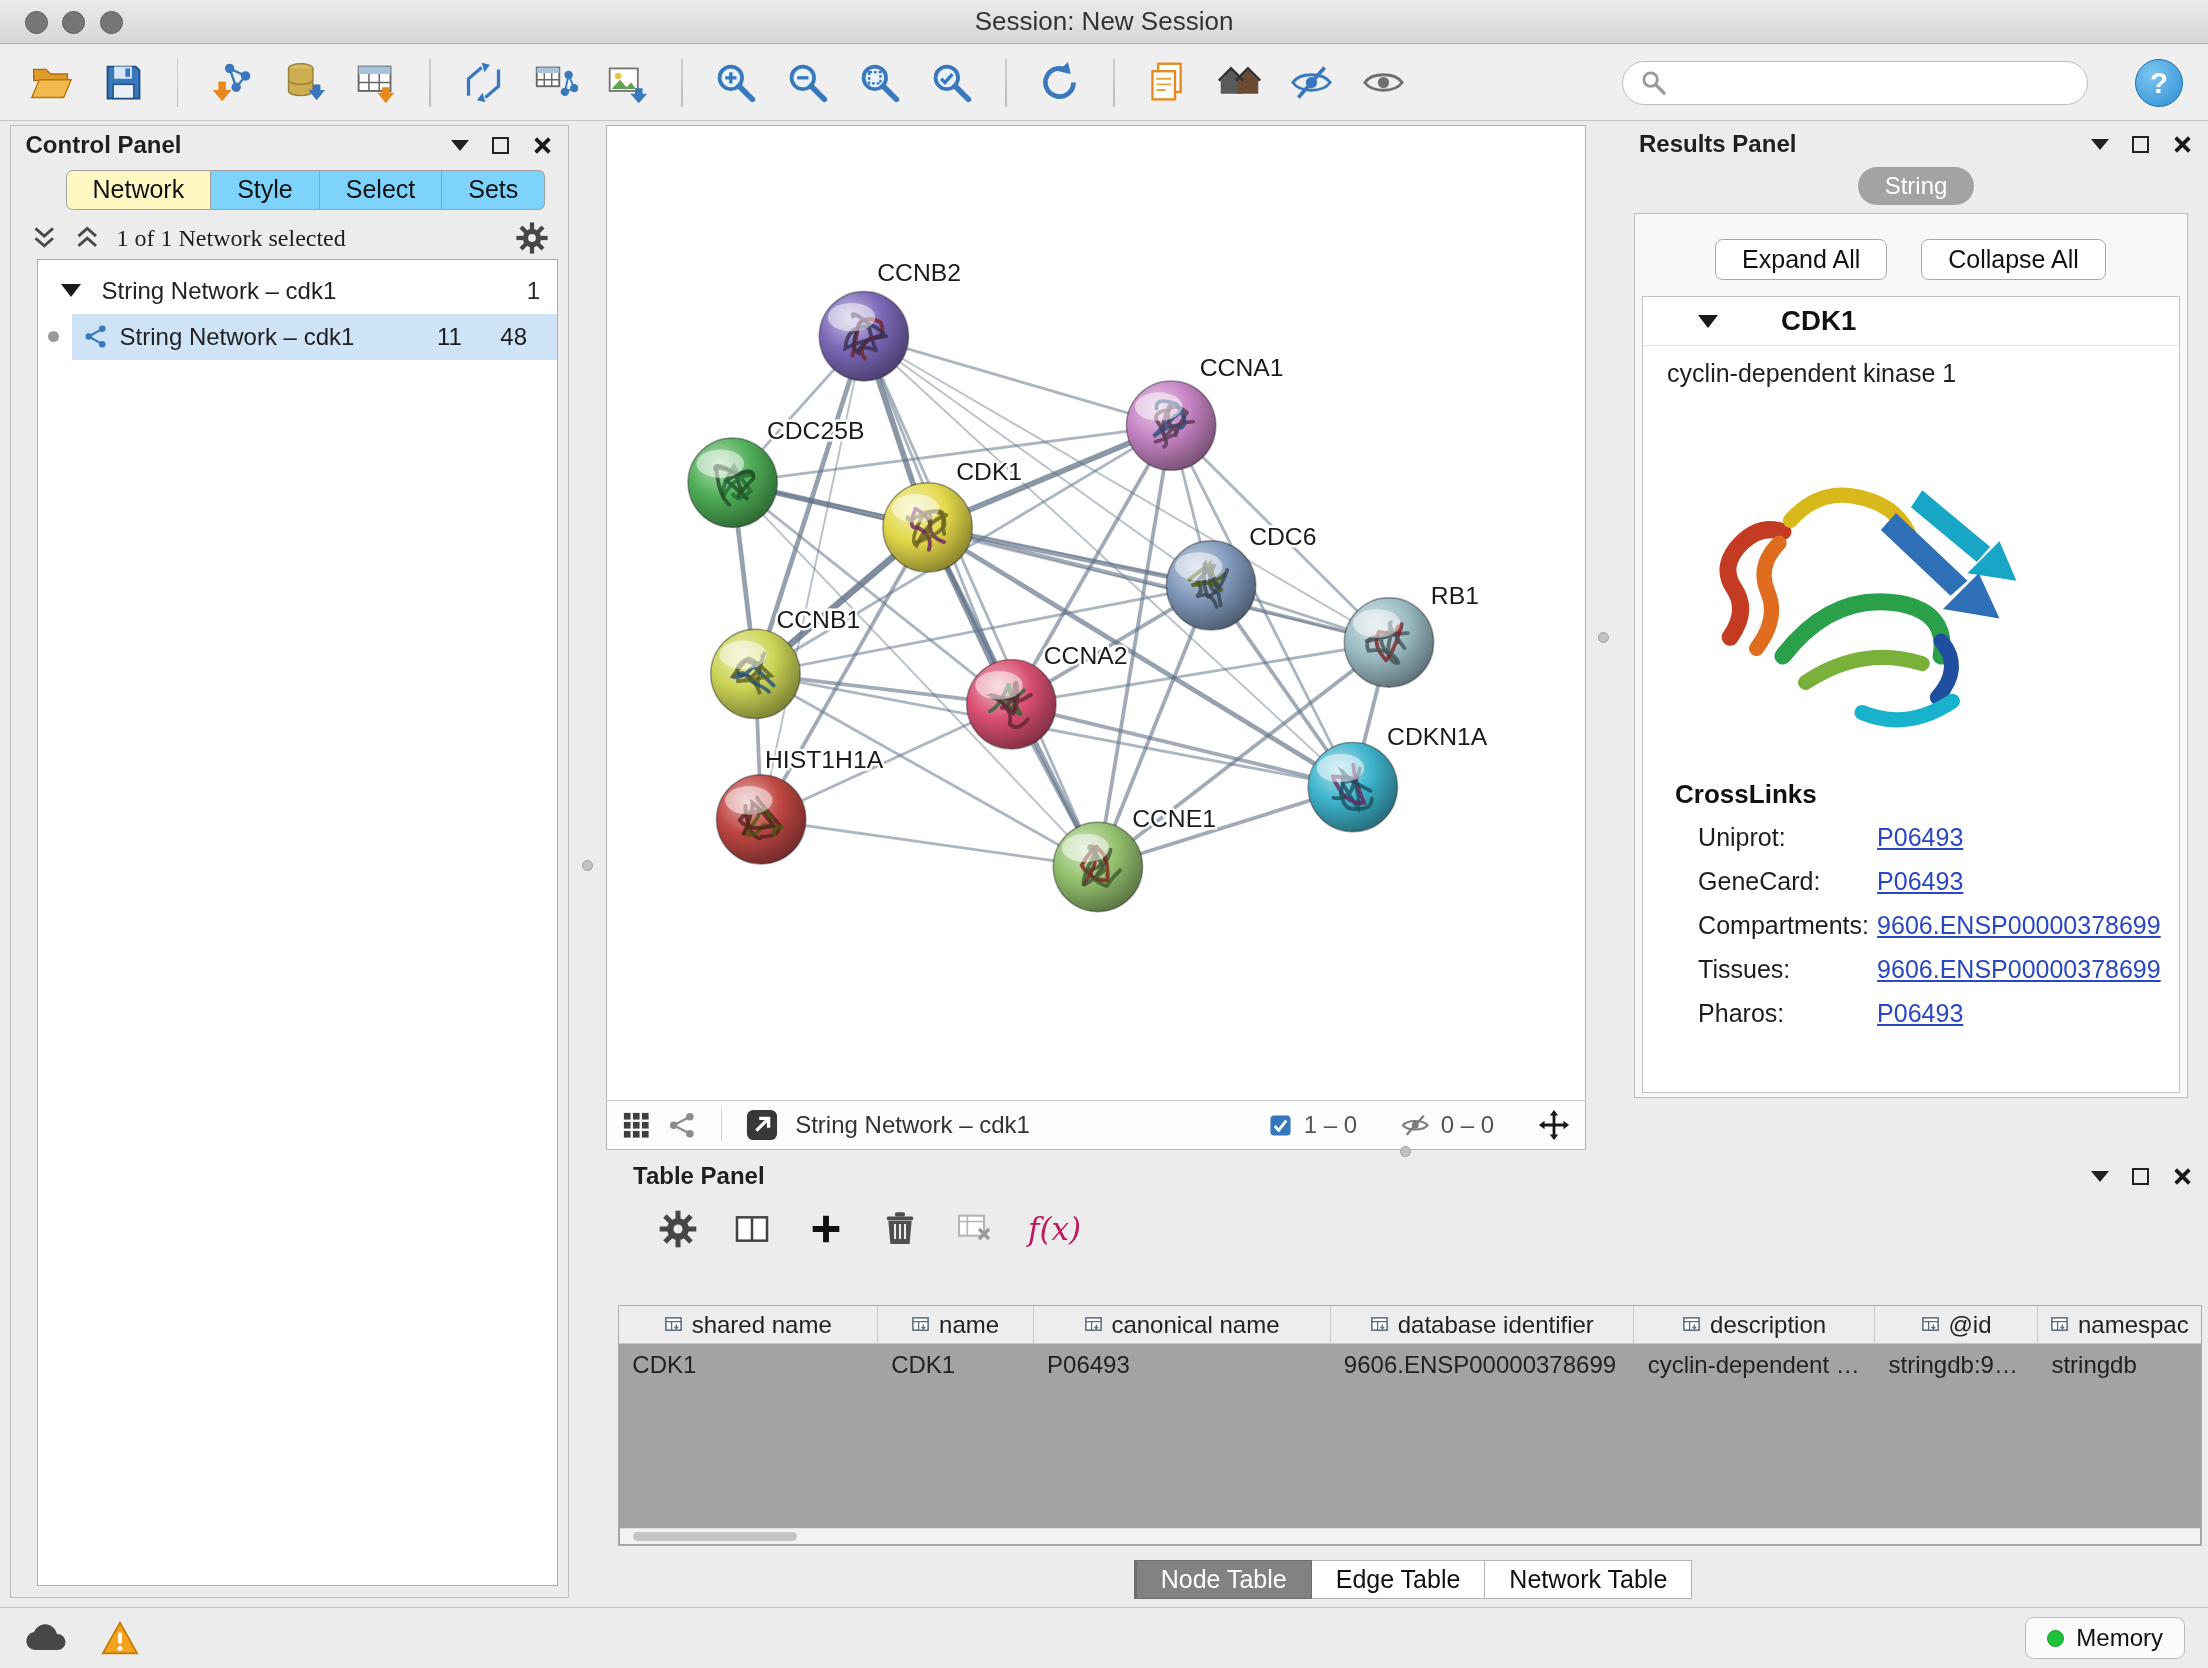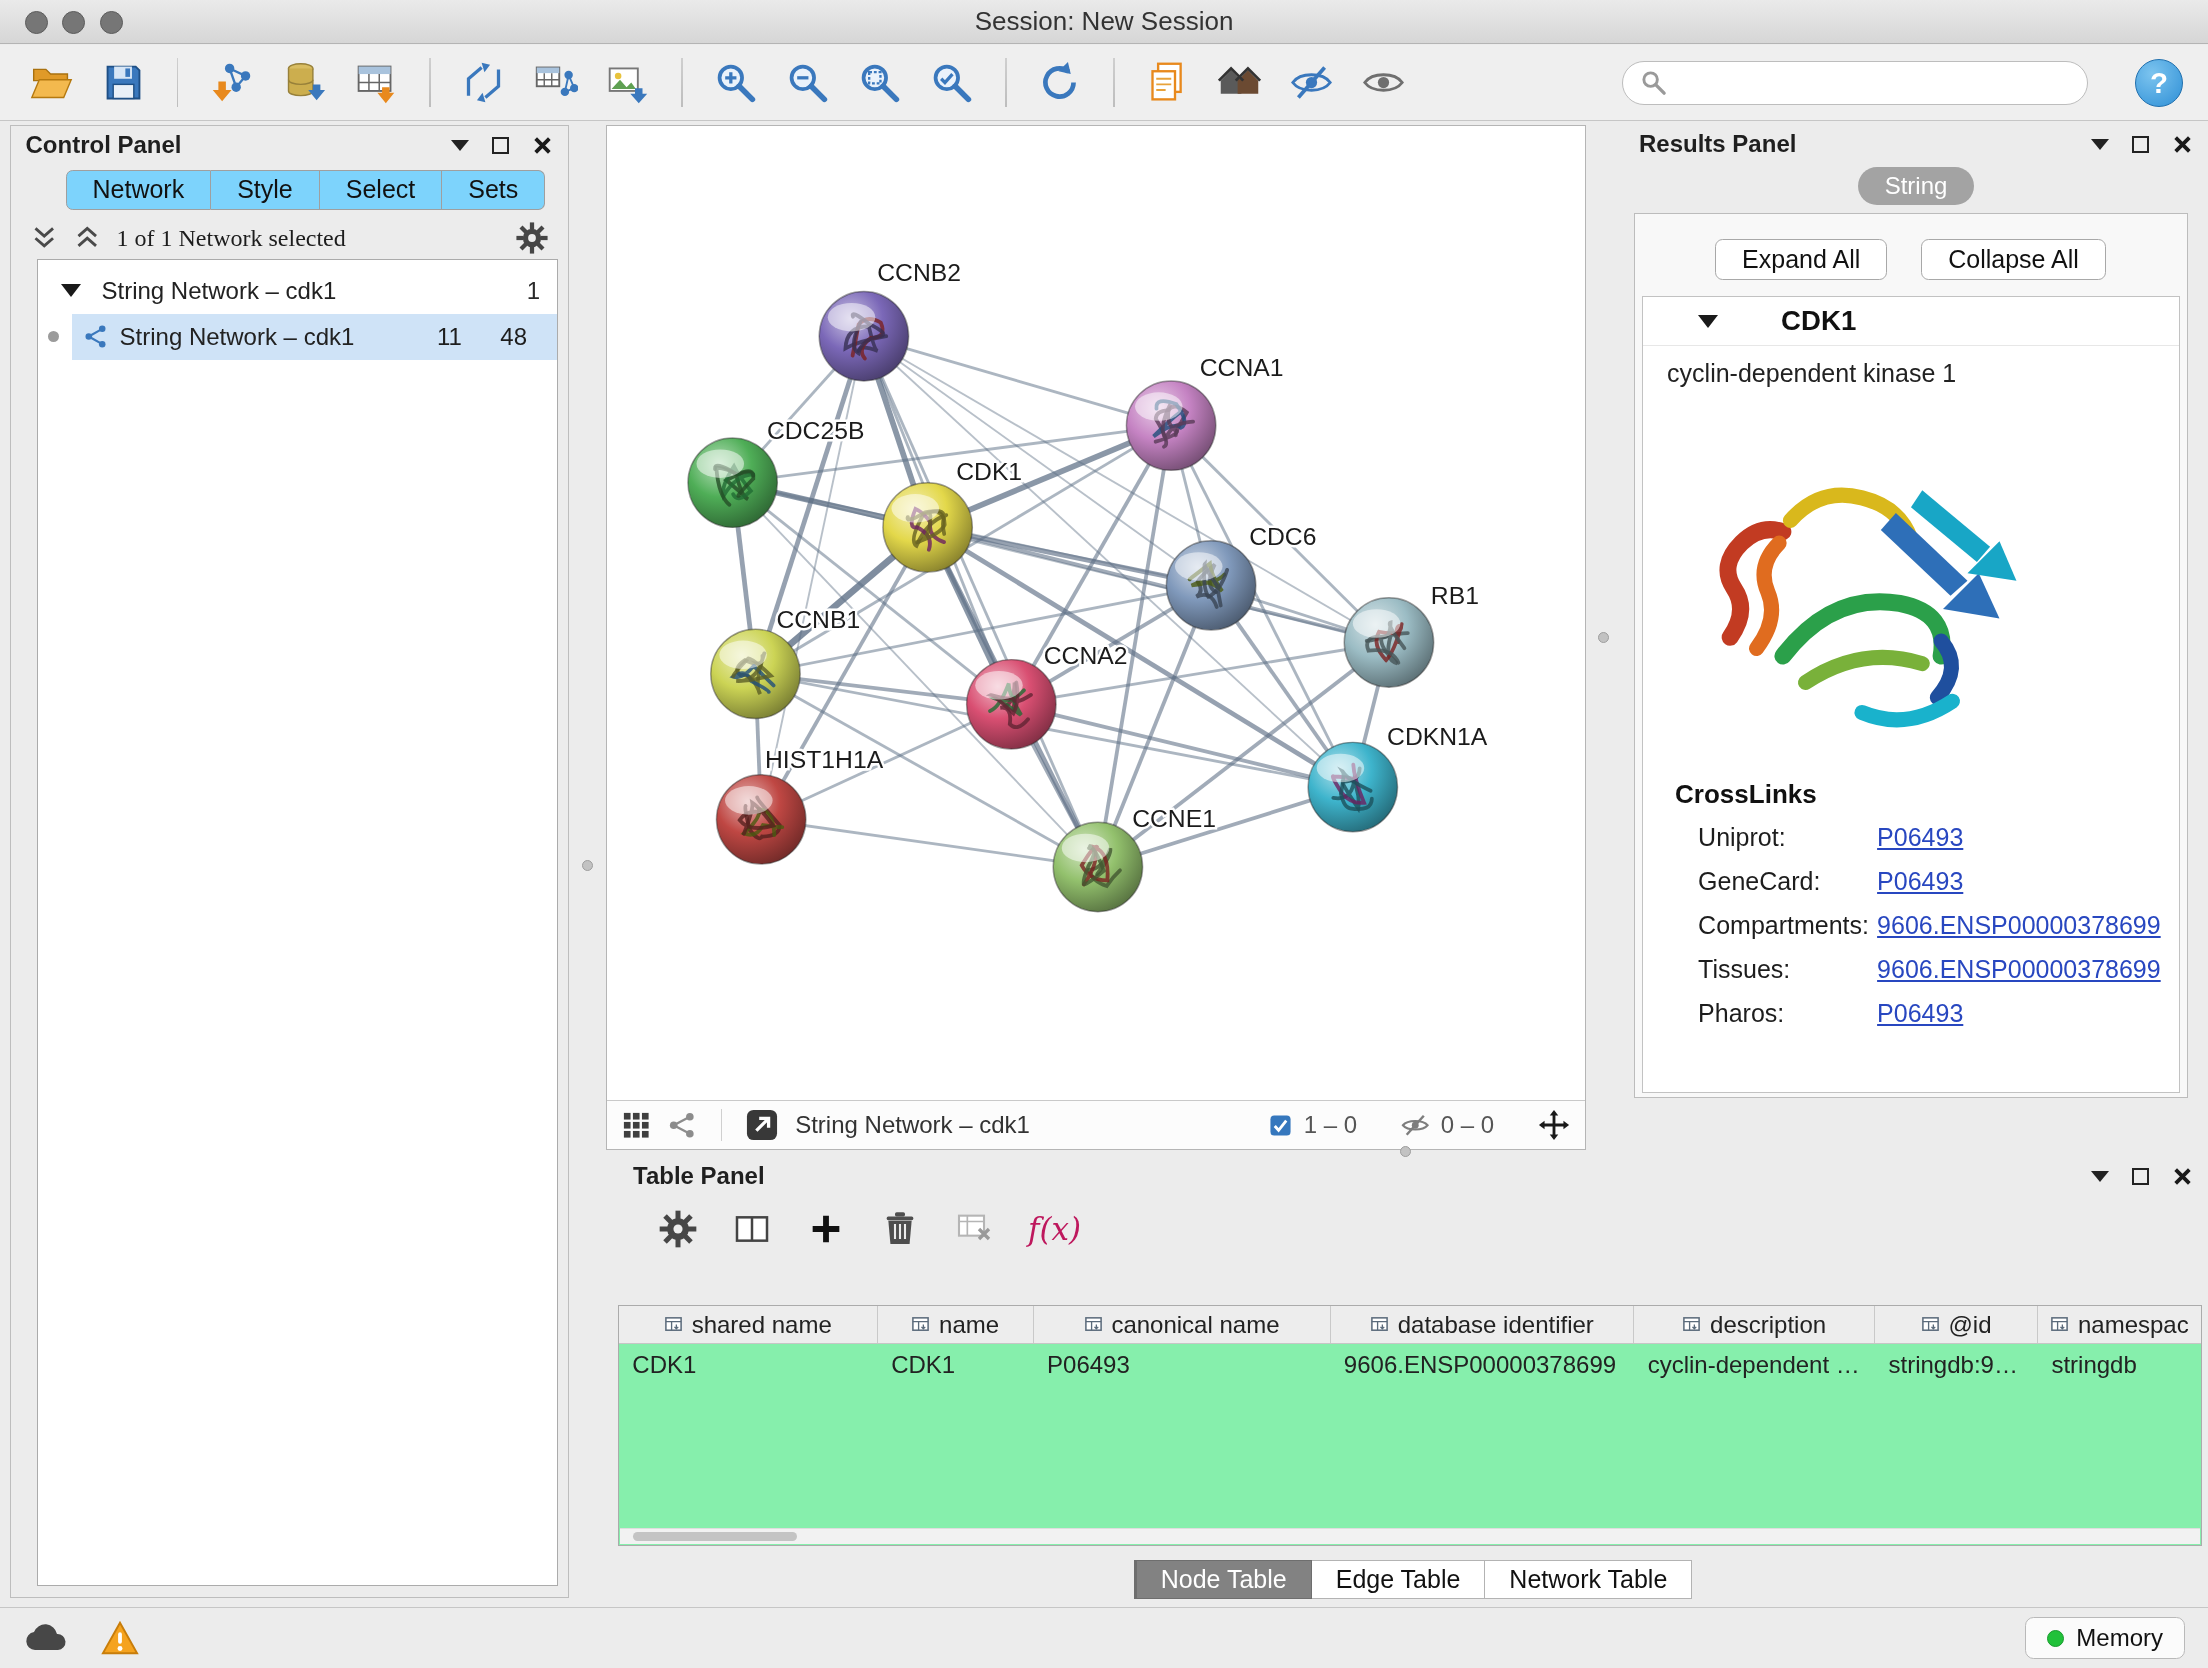--- a/index.html
+++ b/index.html
@@ -33,21 +33,21 @@
   .wi-x path{stroke:#1a1a1a;stroke-width:3.6;}
   .tri-down{width:0;height:0;border-left:10.5px solid transparent;border-right:10.5px solid transparent;border-top:13.3px solid #1a1a1a;display:inline-block;flex:none;}
   .splitter-dot{position:absolute;width:11.4px;height:11.4px;border-radius:50%;background:#c2c2c2;border:1px solid #9e9e9e;z-index:40;}
 
   
   .control-panel{position:absolute;left:9.5px;top:125px;width:559px;height:1473px;background:#ececec;border:1px solid #bdbdbd;}
   .cp-tabs{display:inline-flex;margin:5.7px 0 0 55px;}
   .cp-tab{height:40px;padding:0 26px;display:flex;align-items:center;font-size:25px;background:#7dd3fc;border:1px solid #9f9f9f;border-left:none;color:#111;}
   .cp-tab:first-child{border-left:1px solid #9f9f9f;border-radius:6.7px 0 0 6.7px;}
   .cp-tab:last-child{border-radius:0 6.7px 6.7px 0;}
-  .cp-tab.selected{background:#7dd3fc;}
+  .cp-tab.selected{background:#fef9c3;}
   .cp-status{display:flex;align-items:center;gap:15px;padding:11.4px 19px 0 19px;font-size:24px;color:#1d1d1d;}
   .cp-status svg{width:28.5px;height:28.5px;flex:none;}
   .cp-status .gear svg{width:34px;height:34px;}
   .cp-status-text{flex:1;text-align:left;font-family:Liberation Serif, serif;}
   .cp-list{position:absolute;left:26px;top:133px;right:9.5px;bottom:11.4px;background:#fff;border:1px solid #ababab;overflow:hidden;padding-top:7.6px;}
   .tree-root{display:flex;align-items:center;height:46px;padding:0 17px 0 23px;font-size:24px;gap:21px;}
   .tree-count{margin-left:auto;color:#2a2a2a;}
   .tree-child{display:flex;align-items:center;height:46px;}
   .tree-dot{width:11.4px;height:11.4px;border-radius:50%;background:#9b9b9b;margin:0 12.4px 0 10.5px;flex:none;}
   .tree-child-body{flex:1;align-self:stretch;background:#cfe3f7;display:flex;align-items:center;gap:11.4px;padding:0 30px 0 11.4px;font-size:24px;}
@@ -80,21 +80,21 @@
   .crosslinks-title{margin:25px 0 5.7px 32px;font-weight:bold;font-size:26px;color:#111;}
   .cl-row{display:flex;height:44px;align-items:center;padding-left:55px;font-size:25px;}
   .cl-label{width:179px;color:#1d1d1d;}
   .cl-link{color:#2847c0;text-decoration:underline;cursor:pointer;white-space:nowrap;}
 
   
   .table-panel{position:absolute;left:618px;top:1157px;width:1590px;height:451px;}
   .tp-toolbar{display:flex;align-items:center;gap:34px;padding:7.6px 0 0 40px;height:61px;}
   .tp-toolbar svg{width:40px;height:40px;}
   .fx-label{font-family:"DejaVu Serif","Liberation Serif",serif;font-style:italic;font-size:31px;color:#be185d;}
-  .tp-table{position:absolute;left:0;top:148px;width:1584px;height:241px;background:#86efac;border:1px solid #ababab;}
+  .tp-table{position:absolute;left:0;top:148px;width:1584px;height:241px;background:#a3a3a3;border:1px solid #ababab;}
   .tp-head{display:flex;height:38px;background:#ededed;border-bottom:1px solid #c6c6c6;}
   .tp-th{display:flex;align-items:center;justify-content:center;gap:8.6px;border-right:1px solid #c9c9c9;font-size:24px;color:#222;white-space:nowrap;overflow:hidden;}
   .tp-th svg{width:19px;height:19px;flex:none;}
   .c0{width:259px;}.c1{width:156px;}.c2{width:297px;}.c3{width:304px;}.c4{width:241px;}.c5{width:163px;text-align:right;}.c6{width:163px;border-right:none;}
   .tp-row{display:flex;height:42px;align-items:center;}
   .tp-td{padding-left:13.3px;font-size:24px;white-space:nowrap;overflow:hidden;justify-content:flex-start;border-right:none;}
   .tp-scroll{position:absolute;left:1px;right:1px;bottom:1px;height:16px;background:#f2f2f2;border-top:1px solid #dedede;}
   .tp-thumb{position:absolute;left:13.3px;top:2.9px;width:164px;height:9.5px;border-radius:4.8px;background:#c4c4c4;}
   .tp-tabs{position:absolute;left:0;right:0;top:403px;display:flex;justify-content:center;}
   .tp-tab{height:39px;padding:0 24px;display:flex;align-items:center;font-size:25px;background:#fff;border:1px solid #b3b3b3;border-left:none;color:#111;}

